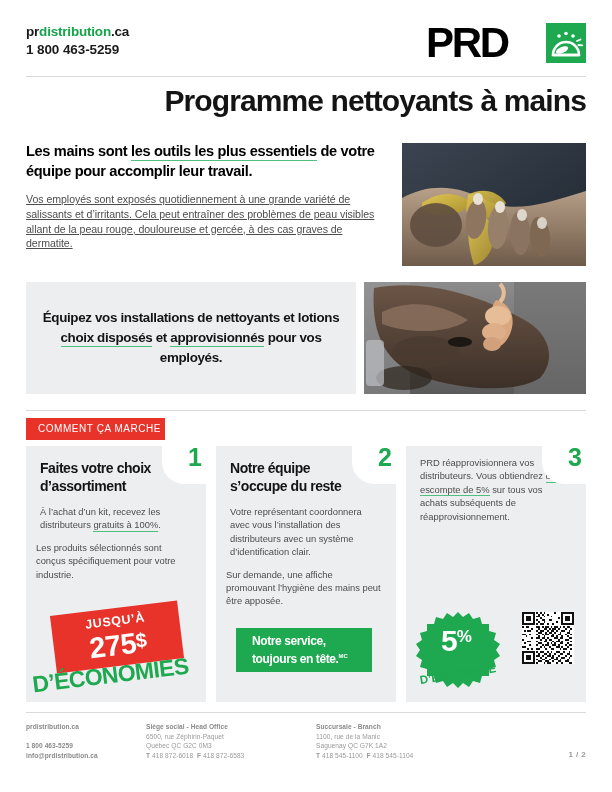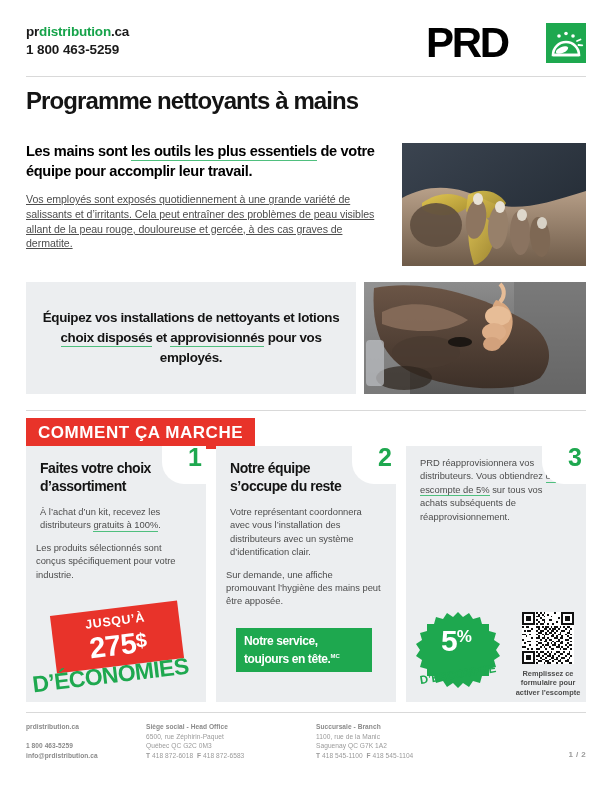--- a/index.html
+++ b/index.html
@@ -28,22 +28,23 @@
     width: 40px; height: 40px; background: #1ea84f; position: relative; margin-left: 1px;
     overflow: hidden;
   }
   .logo-mark svg { position: absolute; left: 0; top: 0; }
 
   .hr-top { position: absolute; left: 26px; right: 26px; top: 76px; height: 1px; background: #d9d9d9; }
 
   
   .title {
     position: absolute; left: 26px; top: 84px; right: 26px;
-    font-size: 24px; font-weight: 800; letter-spacing: -0.9px; color: #141414;
+    font-size: 30px; font-weight: 800; letter-spacing: -0.9px; color: #141414;
     line-height: 34px;
+    text-align: right;
   }
 
   
   .intro { position: absolute; left: 26px; top: 142px; width: 362px; }
   .intro h2 {
     font-size: 14.6px; font-weight: 800; line-height: 19.5px; letter-spacing: -0.35px;
     color: #000000;
   }
   .u-green {
     border-bottom: 1.6px solid #4fbf7e; padding-bottom: 0.5px;
@@ -67,22 +68,22 @@
   }
   .callout p {
     text-align: center; font-size: 13.4px; font-weight: 800; line-height: 20px;
     letter-spacing: -0.35px; color: #141414; padding: 0 14px;
   }
 
   
   .hr-mid { position: absolute; left: 26px; right: 26px; top: 410px; height: 1px; background: #d9d9d9; }
   .ribbon {
     position: absolute; left: 26px; top: 418px; background: #e8332a; color: #fff;
-    font-size: 17px; font-weight: 700; letter-spacing: 0.55px;
-    padding: 5px 12px 6px 12px;
+    font-size: 10px; font-weight: 400; letter-spacing: 0.55px;
+    padding: 5px 4px 6px 12px;
   }
 
   .cards { position: absolute; left: 26px; top: 446px; width: 560px; height: 256px; }
   .card {
     position: absolute; top: 0; width: 180px; height: 256px; background: #eceef0;
     overflow: hidden;
   }
   .card.c1 { left: 0; }
   .card.c2 { left: 190px; }
   .card.c3 { left: 380px; }
@@ -123,21 +124,21 @@
     color: #1ea84f; font-size: 23px; font-weight: 800; letter-spacing: -0.6px;
   }
 
   
   .svc {
     position: absolute; left: 236px; top: 628px; width: 136px; height: 44px;
     background: #1ea84f; display: flex; align-items: center;
   }
   .svc p {
     color: #fff; font-size: 12px; font-weight: 800; line-height: 15px;
-    letter-spacing: -0.4px; padding-left: 8px;
+    letter-spacing: -0.4px; padding-left: 16px;
   }
   .svc sup { font-size: 6px; vertical-align: 5px; letter-spacing: 0; }
 
   
   .seal { position: absolute; left: 412px; top: 608px; width: 92px; height: 94px; }
   .seal svg { position: absolute; left: 0; top: 0; }
   .seal-pct {
     position: absolute; left: 0; top: 16px; width: 88px; text-align: center;
     color: #fff; font-size: 30px; font-weight: 800; letter-spacing: -1px;
   }
@@ -496,25 +497,20 @@
           <rect x="20" y="27" width="2" height="1"></rect>
         <rect x="24" y="27" width="2" height="1"></rect>
         <rect x="8" y="28" width="1" height="1"></rect>
           <rect x="12" y="28" width="1" height="1"></rect>
         <rect x="14" y="28" width="2" height="1"></rect>
           <rect x="19" y="28" width="1" height="1"></rect>
         <rect x="22" y="28" width="1" height="1"></rect>
           <rect x="26" y="28" width="2" height="1"></rect>
       </g>
     </svg>
-    <div class="qr-cap">
-      <span class="f-line">Remplissez ce</span>
-      <span class="f-line">formulaire pour</span>
-      <span class="f-line">activer l’escompte</span>
-    </div>
   </div>
 
   <div class="hr-bot"></div>
   <div class="footer">
 
     <div class="f-col a">
       <span class="f-line f-strong">prdistribution.ca</span>
       <div class="f-gap"></div>
       <span class="f-line f-strong">1 800 463-5259</span>
       <span class="f-line f-strong">info@prdistribution.ca</span>

